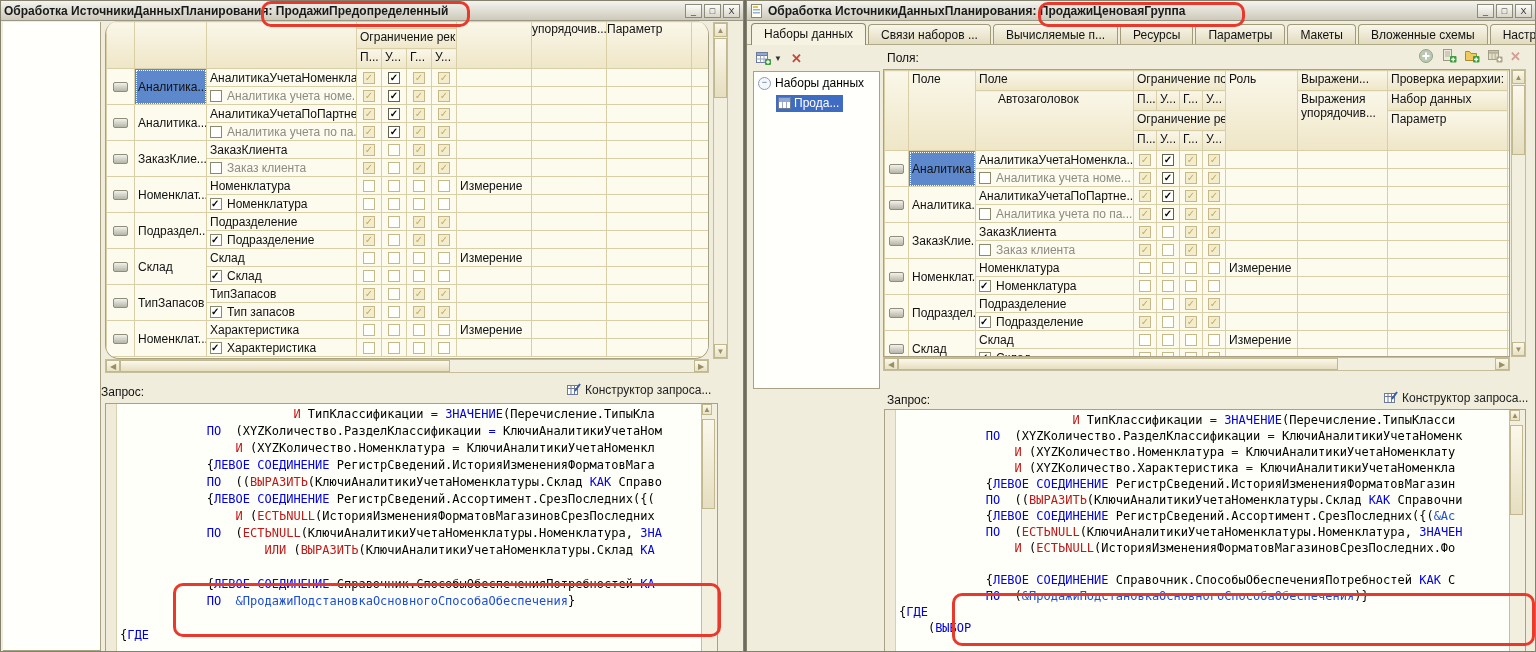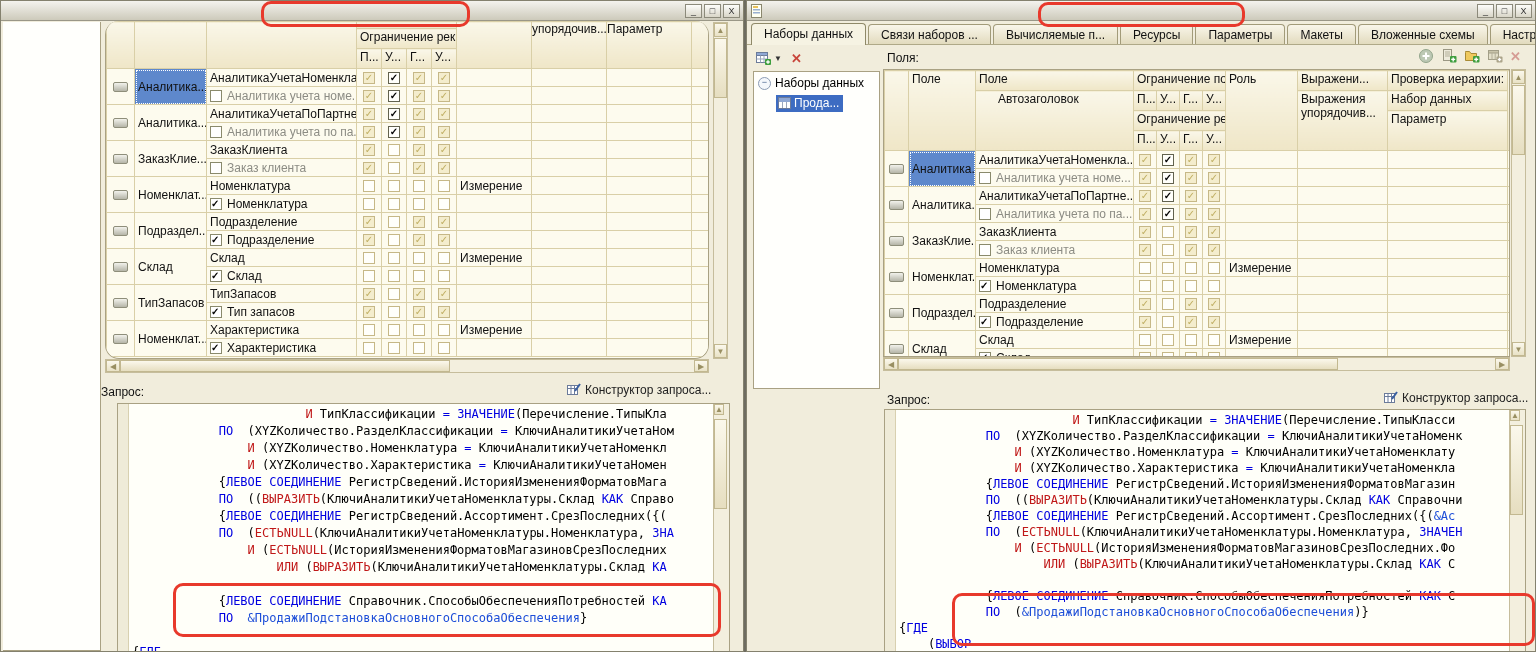--- a/index.html
+++ b/index.html
@@ -90,20 +90,21 @@
 
   svg{display:block;}
 </style>
 </head>
 <body>
 
 <div id="stage">
 
   <div class="window" id="win-left">
     <div class="titlebar">
+      <span class="title">Обработка ИсточникиДанныхПланирования: ПродажиПредопределенный</span>
       <span class="win-controls">
         <span class="wbtn">_</span>
         <span class="wbtn">□</span>
         <span class="wbtn">X</span>
       </span>
     </div>
 
     <div class="tree-panel"></div>
 
     <div class="table-wrap">
@@ -373,32 +374,31 @@
             <rect x="0.5" y="2.5" width="10" height="9" fill="#fff" stroke="#6B7B9A"></rect>
             <line x1="0.5" y1="5.5" x2="10.5" y2="5.5" stroke="#6B7B9A"></line>
             <line x1="4" y1="2.5" x2="4" y2="11.5" stroke="#6B7B9A"></line>
             <line x1="7.5" y1="2.5" x2="7.5" y2="11.5" stroke="#6B7B9A"></line>
             <line x1="13" y1="1" x2="8" y2="8" stroke="#3A5FA0" stroke-width="2"></line>
           </svg>
       </span>
       <span>Конструктор запроса...</span>
     </a>
 
-    <div class="query-box" style="left:116px;top:402px;width:613px;height:250px;">
+    <div class="query-box" style="left:104px;top:402px;width:613px;height:250px;">
       <div class="q-gutter"></div>
       <div class="qlines" id="qlines-left">
           <div class="qline"><span class="q-n">                        </span><span class="q-r">И</span><span class="q-n"> ТипКлассификации </span><span class="q-k">=</span><span class="q-n"> </span><span class="q-k">ЗНАЧЕНИЕ</span><span class="q-n">(Перечисление.ТипыКла</span></div>
           <div class="qline"><span class="q-n">            </span><span class="q-k">ПО</span><span class="q-n">  (XYZКоличество.РазделКлассификации </span><span class="q-k">=</span><span class="q-n"> КлючиАналитикиУчетаНом</span></div>
           <div class="qline"><span class="q-n">                </span><span class="q-r">И</span><span class="q-n"> (XYZКоличество.Номенклатура </span><span class="q-k">=</span><span class="q-n"> КлючиАналитикиУчетаНоменкл</span></div>
-          <div class="qline"><span class="q-n">                </span><span class="q-r">И</span><span class="q-n"> (XYZКоличество.Характеристика </span><span class="q-k">=</span><span class="q-n"> КлючиАналитикиУчетаНомен</span></div>
           <div class="qline"><span class="q-n">            {</span><span class="q-k">ЛЕВОЕ СОЕДИНЕНИЕ</span><span class="q-n"> РегистрСведений.ИсторияИзмененияФорматовМага</span></div>
           <div class="qline"><span class="q-n">            </span><span class="q-k">ПО</span><span class="q-n">  ((</span><span class="q-r">ВЫРАЗИТЬ</span><span class="q-n">(КлючиАналитикиУчетаНоменклатуры.Склад </span><span class="q-k">КАК</span><span class="q-n"> Справо</span></div>
           <div class="qline"><span class="q-n">            {</span><span class="q-k">ЛЕВОЕ СОЕДИНЕНИЕ</span><span class="q-n"> РегистрСведений.Ассортимент.СрезПоследних({(</span></div>
+          <div class="qline"><span class="q-n">                </span><span class="q-r">И</span><span class="q-n"> (</span><span class="q-r">ЕСТЬNULL</span><span class="q-n">(ИсторияИзмененияФорматовМагазиновСрезПоследних</span></div>
           <div class="qline"><span class="q-n">            </span><span class="q-k">ПО</span><span class="q-n">  (</span><span class="q-r">ЕСТЬNULL</span><span class="q-n">(КлючиАналитикиУчетаНоменклатуры.Номенклатура, </span><span class="q-k">ЗНА</span></div>
-          <div class="qline"><span class="q-n">                </span><span class="q-r">И</span><span class="q-n"> (</span><span class="q-r">ЕСТЬNULL</span><span class="q-n">(ИсторияИзмененияФорматовМагазиновСрезПоследних</span></div>
           <div class="qline"><span class="q-n">                    </span><span class="q-r">ИЛИ</span><span class="q-n"> (</span><span class="q-r">ВЫРАЗИТЬ</span><span class="q-n">(КлючиАналитикиУчетаНоменклатуры.Склад </span><span class="q-k">КА</span></div>
           <div class="qline">&nbsp;</div>
           <div class="qline"><span class="q-n">            {</span><span class="q-k">ЛЕВОЕ СОЕДИНЕНИЕ</span><span class="q-n"> Справочник.СпособыОбеспеченияПотребностей </span><span class="q-k">КА</span></div>
           <div class="qline"><span class="q-n">            </span><span class="q-k">ПО</span><span class="q-n">  </span><span class="q-p">&amp;ПродажиПодстановкаОсновногоСпособаОбеспечения</span><span class="q-n">}</span></div>
           <div class="qline">&nbsp;</div>
           <div class="qline"><span class="q-n">{</span><span class="q-k">ГДЕ</span></div>
         </div>
       <div class="q-vscroll">
         <span class="sbtn" style="top:0;left:0;">▲</span>
         <div class="vthumb" style="top:15px;height:90px;"></div>
@@ -412,20 +412,21 @@
   <div class="window" id="win-right">
     <div class="titlebar">
       <span class="icon16" style="width:14px;height:14px;">
         <svg width="14" height="14" viewBox="0 0 14 14">
             <rect x="1.5" y="0.5" width="10" height="13" fill="#FFFFF2" stroke="#8A876E"></rect>
             <rect x="3" y="2" width="5" height="2" fill="#E8C05A"></rect>
             <rect x="3" y="5" width="7" height="1.5" fill="#9AB0D0"></rect>
             <rect x="3" y="8" width="7" height="1.5" fill="#9AB0D0"></rect>
           </svg>
       </span>
+      <span class="title">Обработка ИсточникиДанныхПланирования: ПродажиЦеноваяГруппа</span>
       <span class="win-controls">
         <span class="wbtn">_</span>
         <span class="wbtn">□</span>
         <span class="wbtn">X</span>
       </span>
     </div>
 
     <div class="tabs" id="tabs-right">
         <span class="tab active">Наборы данных</span>
         <span class="tab">Связи наборов ...</span>
@@ -747,21 +748,20 @@
       <div class="qlines" id="qlines-right">
           <div class="qline"><span class="q-n">                        </span><span class="q-r">И</span><span class="q-n"> ТипКлассификации </span><span class="q-k">=</span><span class="q-n"> </span><span class="q-k">ЗНАЧЕНИЕ</span><span class="q-n">(Перечисление.ТипыКласси</span></div>
           <div class="qline"><span class="q-n">            </span><span class="q-k">ПО</span><span class="q-n">  (XYZКоличество.РазделКлассификации </span><span class="q-k">=</span><span class="q-n"> КлючиАналитикиУчетаНоменк</span></div>
           <div class="qline"><span class="q-n">                </span><span class="q-r">И</span><span class="q-n"> (XYZКоличество.Номенклатура </span><span class="q-k">=</span><span class="q-n"> КлючиАналитикиУчетаНоменклату</span></div>
           <div class="qline"><span class="q-n">                </span><span class="q-r">И</span><span class="q-n"> (XYZКоличество.Характеристика </span><span class="q-k">=</span><span class="q-n"> КлючиАналитикиУчетаНоменкла</span></div>
           <div class="qline"><span class="q-n">            {</span><span class="q-k">ЛЕВОЕ СОЕДИНЕНИЕ</span><span class="q-n"> РегистрСведений.ИсторияИзмененияФорматовМагазин</span></div>
           <div class="qline"><span class="q-n">            </span><span class="q-k">ПО</span><span class="q-n">  ((</span><span class="q-r">ВЫРАЗИТЬ</span><span class="q-n">(КлючиАналитикиУчетаНоменклатуры.Склад </span><span class="q-k">КАК</span><span class="q-n"> Справочни</span></div>
           <div class="qline"><span class="q-n">            {</span><span class="q-k">ЛЕВОЕ СОЕДИНЕНИЕ</span><span class="q-n"> РегистрСведений.Ассортимент.СрезПоследних({(</span><span class="q-p">&amp;Ас</span></div>
           <div class="qline"><span class="q-n">            </span><span class="q-k">ПО</span><span class="q-n">  (</span><span class="q-r">ЕСТЬNULL</span><span class="q-n">(КлючиАналитикиУчетаНоменклатуры.Номенклатура, </span><span class="q-k">ЗНАЧЕН</span></div>
           <div class="qline"><span class="q-n">                </span><span class="q-r">И</span><span class="q-n"> (</span><span class="q-r">ЕСТЬNULL</span><span class="q-n">(ИсторияИзмененияФорматовМагазиновСрезПоследних.Фо</span></div>
-          <div class="qline"><span class="q-n">                    </span><span class="q-r">ИЛИ</span><span class="q-n"> (</span><span class="q-r">ВЫРАЗИТЬ</span><span class="q-n">(КлючиАналитикиУчетаНоменклатуры.Склад </span><span class="q-k">КАК</span><span class="q-n"> С</span></div>
           <div class="qline">&nbsp;</div>
           <div class="qline"><span class="q-n">            {</span><span class="q-k">ЛЕВОЕ СОЕДИНЕНИЕ</span><span class="q-n"> Справочник.СпособыОбеспеченияПотребностей </span><span class="q-k">КАК</span><span class="q-n"> С</span></div>
           <div class="qline"><span class="q-n">            </span><span class="q-k">ПО</span><span class="q-n">  (</span><span class="q-p">&amp;ПродажиПодстановкаОсновногоСпособаОбеспечения</span><span class="q-n">)}</span></div>
           <div class="qline"><span class="q-n">{</span><span class="q-k">ГДЕ</span></div>
           <div class="qline"><span class="q-n">    (</span><span class="q-k">ВЫБОР</span></div>
         </div>
       <div class="q-vscroll">
         <span class="sbtn" style="top:0;left:0;">▲</span>
         <div class="vthumb" style="top:15px;height:90px;"></div>
       </div>

